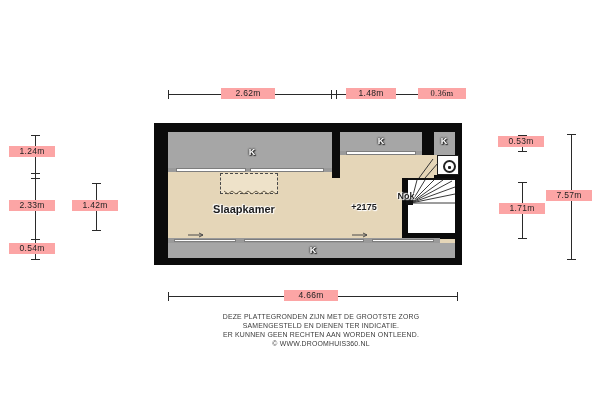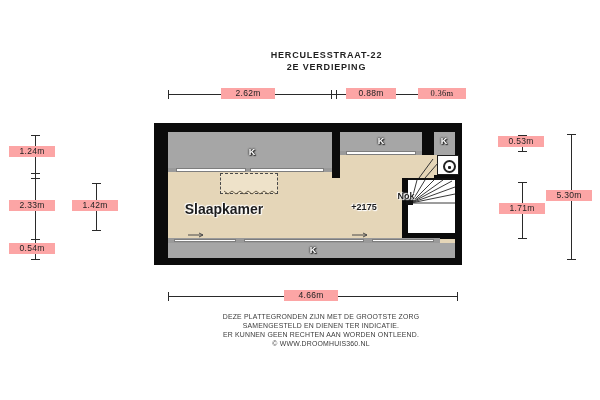--- a/index.html
+++ b/index.html
@@ -37,33 +37,29 @@
              letter-spacing:.3px;color:#222;line-height:11px;height:11px;}
   
   #footer{left:160px;top:312px;width:322px;text-align:center;}
   .footer-line{font-size:6.9px;line-height:9px;letter-spacing:.2px;color:#3a3a3a;}
 </style>
 </head>
 <body>
 
 <div id="page">
 
-  <div class="abs" id="title-block">
-    <div class="title-line">HERCULESSTRAAT-22</div>
-    <div class="title-line">2E VERDIEPING</div>
-  </div>
 
   <div class="abs dim-h" style="left:168px;top:94px;width:293px;"></div>
   <div class="abs tick-v" style="left:168px;top:90px;"></div>
   <div class="abs tick-v" style="left:331px;top:90px;"></div>
   <div class="abs tick-v" style="left:336px;top:90px;"></div>
   <div class="abs tick-v" style="left:424px;top:90px;"></div>
   <div class="abs tick-v" style="left:460px;top:90px;"></div>
   <div class="dim-label" style="left:221px;top:88px;width:54px;">2.62m</div>
-  <div class="dim-label" style="left:346px;top:88px;width:50px;">0.88m</div>
+  <div class="dim-label" style="left:346px;top:88px;width:50px;">1.48m</div>
   <div class="dim-label" style="left:418px;top:88px;width:48px;font-family:Liberation Serif, serif;">0.36m</div>
 
   <div class="abs dim-v" style="left:35px;top:135px;height:125px;"></div>
   <div class="abs tick-h" style="left:31px;top:135px;"></div>
   <div class="abs tick-h" style="left:31px;top:173px;"></div>
   <div class="abs tick-h" style="left:31px;top:178px;"></div>
   <div class="abs tick-h" style="left:31px;top:239px;"></div>
   <div class="abs tick-h" style="left:31px;top:259px;"></div>
   <div class="dim-label" style="left:9px;top:146px;width:46px;">1.24m</div>
   <div class="dim-label" style="left:9px;top:200px;width:46px;">2.33m</div>
@@ -79,21 +75,21 @@
   <div class="abs tick-h" style="left:518px;top:151px;"></div>
   <div class="dim-label" style="left:498px;top:136px;width:46px;text-align:center;">0.53m</div>
   <div class="abs dim-v" style="left:522px;top:182px;height:56px;"></div>
   <div class="abs tick-h" style="left:518px;top:182px;"></div>
   <div class="abs tick-h" style="left:518px;top:238px;"></div>
   <div class="dim-label" style="left:499px;top:203px;width:46px;">1.71m</div>
 
   <div class="abs dim-v" style="left:571px;top:134px;height:126px;"></div>
   <div class="abs tick-h" style="left:567px;top:134px;"></div>
   <div class="abs tick-h" style="left:567px;top:259px;"></div>
-  <div class="dim-label" style="left:546px;top:190px;width:46px;">5.30m</div>
+  <div class="dim-label" style="left:546px;top:190px;width:46px;">7.57m</div>
 
   <div class="abs dim-h" style="left:168px;top:296px;width:290px;"></div>
   <div class="abs tick-v" style="left:168px;top:292px;"></div>
   <div class="abs tick-v" style="left:457px;top:292px;"></div>
   <div class="dim-label" style="left:284px;top:290px;width:54px;">4.66m</div>
 
   <div class="abs" id="plan">
 
     <div class="abs floor" style="left:14px;top:9px;width:287px;height:126px;"></div>
 
@@ -153,21 +149,21 @@
         <polyline points="45,110 49,112 45,114"></polyline>
         <line x1="198" y1="112" x2="213" y2="112"></line>
         <polyline points="209,110 213,112 209,114"></polyline>
       </g>
     </svg>
 
     <div class="plan-label k-label" style="left:98px;top:29px;">K</div>
     <div class="plan-label k-label" style="left:227px;top:18px;">K</div>
     <div class="plan-label k-label" style="left:290px;top:18px;">K</div>
     <div class="plan-label k-label" style="left:159px;top:127px;">K</div>
-    <div class="plan-label" style="left:70px;top:86px;font-size:14px;">Slaapkamer</div>
+    <div class="plan-label" style="left:90px;top:86px;font-size:11px;">Slaapkamer</div>
     <div class="plan-label" style="left:209px;top:73px;margin-left:43px;">Nok</div>
     <div class="plan-label" style="left:210px;top:84px;">+2175</div>
   </div>
 
   <div class="abs" id="footer">
     <div class="footer-line">DEZE PLATTEGRONDEN ZIJN MET DE GROOTSTE ZORG</div>
     <div class="footer-line">SAMENGESTELD EN DIENEN TER INDICATIE.</div>
     <div class="footer-line">ER KUNNEN GEEN RECHTEN AAN WORDEN ONTLEEND.</div>
     <div class="footer-line">© WWW.DROOMHUIS360.NL</div>
   </div>

